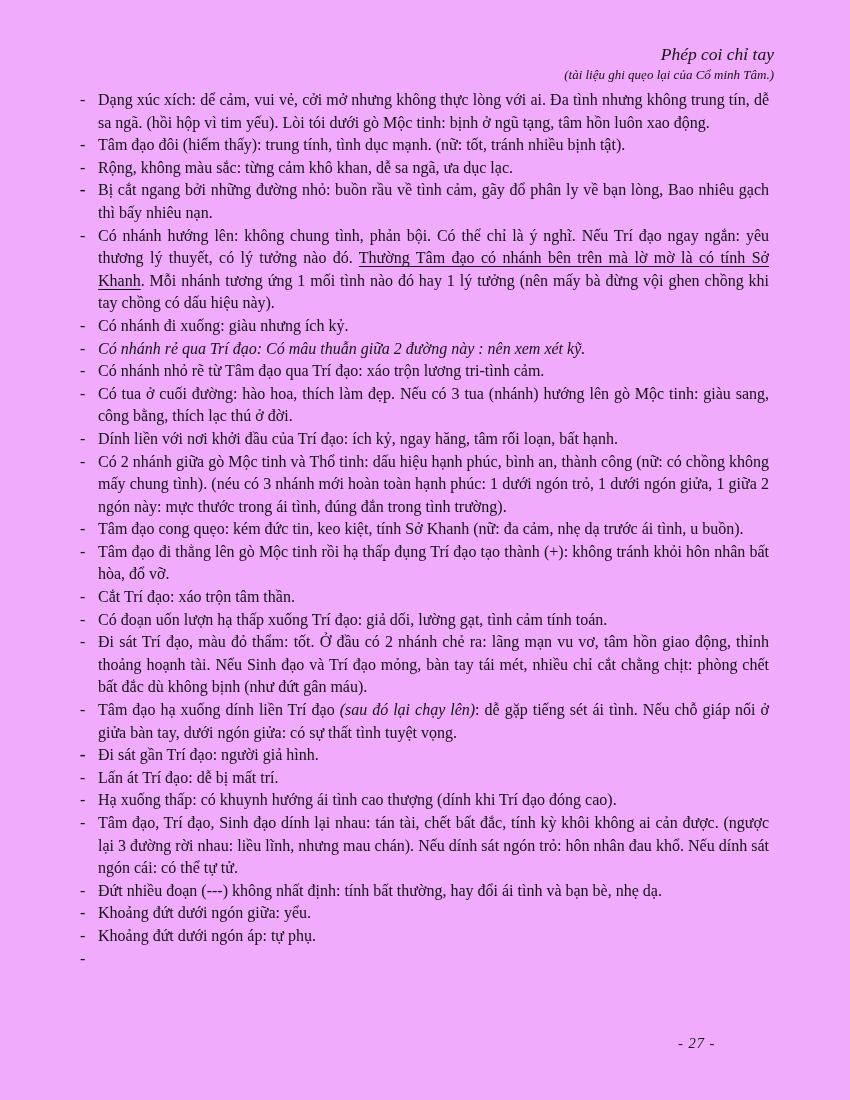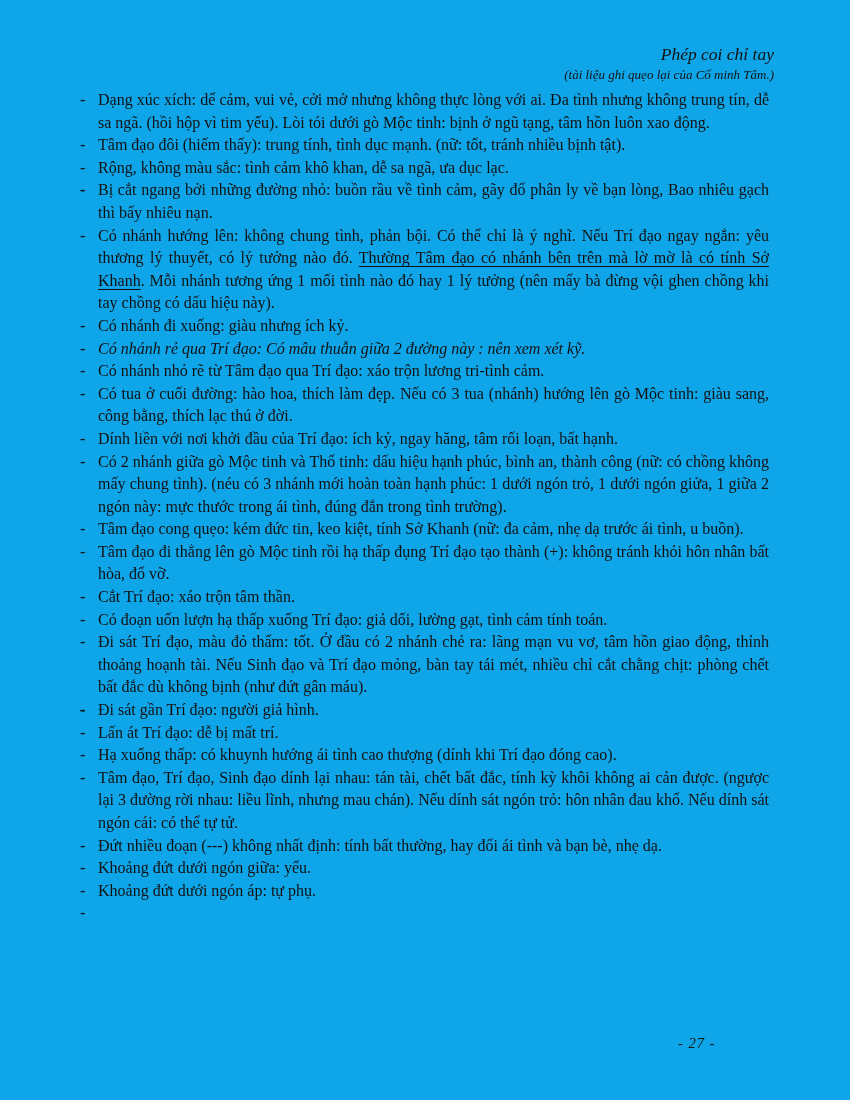--- a/index.html
+++ b/index.html
@@ -6,21 +6,21 @@
   body {
     width: 850px; height: 1100px;
     background: #ffffff;
     font-family: "Liberation Serif", serif;
     color: #121212;
   }
   .page {
     position: relative;
     width: 850px; height: 1100px;
     overflow: hidden;
-    background: #0ea5e9;
+    background: #f0abfc;
   }
   .page-header {
     position: absolute;
     top: 44px; right: 76px;
     text-align: right;
     font-style: italic;
     line-height: 1.25;
   }
   .doc-title { font-size: 17.5px; }
   .doc-subtitle { font-size: 13px; margin-top: 1px; }
@@ -57,36 +57,36 @@
 <div class="page">
   <div class="page-header">
     <div class="doc-title">Phép coi chỉ tay</div>
     <div class="doc-subtitle">(tài liệu ghi quẹo lại của Cổ minh Tâm.)</div>
   </div>
 
   <div class="doc-body">
     <div>
         <div class="item"><span class="bullet">-</span><span><span class="seg-normal">Dạng xúc xích: dể cảm, vui vẻ, cởi mở nhưng không thực lòng với ai. Đa tình nhưng không trung tín, dễ sa ngã. (hồi hộp vì tim yếu). Lòi tói dưới gò Mộc tinh: bịnh ở ngũ tạng, tâm hồn luôn xao động.</span></span></div>
         <div class="item"><span class="bullet">-</span><span><span class="seg-normal">Tâm đạo đôi (hiếm thấy): trung tính, tình dục mạnh. (nữ: tốt, tránh nhiều bịnh tật).</span></span></div>
-        <div class="item"><span class="bullet">-</span><span><span class="seg-normal">Rộng, không màu sắc: tình cảm khô khan, dễ sa ngã, ưa dục lạc.</span></span></div>
+        <div class="item"><span class="bullet">-</span><span><span class="seg-normal">Rộng, không màu sắc: từng cảm khô khan, dễ sa ngã, ưa dục lạc.</span></span></div>
         <div class="item"><span class="bullet">-</span></div>
         <div class="item"><span class="bullet">-</span><span><span class="seg-normal">Bị cắt ngang bởi những đường nhỏ: buồn rầu về tình cảm, gãy đổ phân ly về bạn lòng, Bao nhiêu gạch thì bấy nhiêu nạn.</span></span></div>
         <div class="item"><span class="bullet">-</span><span><span class="seg-normal">Có nhánh hướng lên: không chung tình, phản bội. Có thể chỉ là ý nghĩ. Nếu Trí đạo ngay ngắn: yêu thương lý thuyết, có lý tưởng nào đó. </span><span class="seg-underline">Thường Tâm đạo có nhánh bên trên mà lờ mờ là có tính Sở Khanh</span><span class="seg-normal">. Mỗi nhánh tương ứng 1 mối tình nào đó hay 1 lý tưởng (nên mấy bà đừng vội ghen chồng khi tay chồng có dấu hiệu này).</span></span></div>
         <div class="item"><span class="bullet">-</span><span><span class="seg-normal">Có nhánh đi xuống: giàu nhưng ích kỷ.</span></span></div>
         <div class="item"><span class="bullet">-</span><span><span class="seg-italic">Có nhánh rẻ qua Trí đạo: Có mâu thuẫn giữa 2 đường này : nên xem xét kỹ.</span></span></div>
         <div class="item"><span class="bullet">-</span><span><span class="seg-normal">Có nhánh nhỏ rẽ từ Tâm đạo qua Trí đạo: xáo trộn lương tri-tình cảm.</span></span></div>
         <div class="item"><span class="bullet">-</span><span><span class="seg-normal">Có tua ở cuối đường: hào hoa, thích làm đẹp. Nếu có 3 tua (nhánh) hướng lên gò Mộc tinh: giàu sang, công bằng, thích lạc thú ở đời.</span></span></div>
         <div class="item"><span class="bullet">-</span><span><span class="seg-normal">Dính liền với nơi khởi đầu của Trí đạo: ích kỷ, ngay hăng, tâm rối loạn, bất hạnh.</span></span></div>
         <div class="item"><span class="bullet">-</span><span><span class="seg-normal">Có 2 nhánh giữa gò Mộc tinh và Thổ tinh: dấu hiệu hạnh phúc, bình an, thành công (nữ: có chồng không mấy chung tình). (néu có 3 nhánh mới hoàn toàn hạnh phúc: 1 dưới ngón trỏ, 1 dưới ngón giửa, 1 giữa 2 ngón này: mực thước trong ái tình, đúng đắn trong tình trường).</span></span></div>
         <div class="item"><span class="bullet">-</span><span><span class="seg-normal">Tâm đạo cong quẹo: kém đức tin, keo kiệt, tính Sở Khanh (nữ: đa cảm, nhẹ dạ trước ái tình, u buồn).</span></span></div>
         <div class="item"><span class="bullet">-</span><span><span class="seg-normal">Tâm đạo đi thẳng lên gò Mộc tinh rồi hạ thấp đụng Trí đạo tạo thành (+): không tránh khỏi hôn nhân bất hòa, đổ vỡ.</span></span></div>
         <div class="item"><span class="bullet">-</span><span><span class="seg-normal">Cắt Trí đạo: xáo trộn tâm thần.</span></span></div>
         <div class="item"><span class="bullet">-</span><span><span class="seg-normal">Có đoạn uốn lượn hạ thấp xuống Trí đạo: giả dối, lường gạt, tình cảm tính toán.</span></span></div>
         <div class="item"><span class="bullet">-</span><span><span class="seg-normal">Đi sát Trí đạo, màu đỏ thẩm: tốt. Ở đầu có 2 nhánh chẻ ra: lãng mạn vu vơ, tâm hồn giao động, thỉnh thoảng hoạnh tài. Nếu Sinh đạo và Trí đạo mỏng, bàn tay tái mét, nhiều chỉ cắt chằng chịt: phòng chết bất đắc dù không bịnh (như đứt gân máu).</span></span></div>
-        <div class="item"><span class="bullet">-</span></div>
+        <div class="item"><span class="bullet">-</span><span><span class="seg-normal">Tâm đạo hạ xuống dính liền Trí đạo </span><span class="seg-italic">(sau đó lại chạy lên)</span><span class="seg-normal">: dễ gặp tiếng sét ái tình. Nếu chỗ giáp nối ở giửa bàn tay, dưới ngón giửa: có sự thất tình tuyệt vọng.</span></span></div>
         <div class="item"><span class="bullet">-</span></div>
         <div class="item"><span class="bullet">-</span><span><span class="seg-normal">Đi sát gần Trí đạo: người giả hình.</span></span></div>
         <div class="item"><span class="bullet">-</span><span><span class="seg-normal">Lấn át Trí đạo: dễ bị mất trí.</span></span></div>
         <div class="item"><span class="bullet">-</span><span><span class="seg-normal">Hạ xuống thấp: có khuynh hướng ái tình cao thượng (dính khi Trí đạo đóng cao).</span></span></div>
         <div class="item"><span class="bullet">-</span><span><span class="seg-normal">Tâm đạo, Trí đạo, Sinh đạo dính lại nhau: tán tài, chết bất đắc, tính kỳ khôi không ai cản được. (ngược lại 3 đường rời nhau: liều lĩnh, nhưng mau chán). Nếu dính sát ngón trỏ: hôn nhân đau khổ. Nếu dính sát ngón cái: có thể tự tử.</span></span></div>
         <div class="item"><span class="bullet">-</span><span><span class="seg-normal">Đứt nhiều đoạn (---) không nhất định: tính bất thường, hay đổi ái tình và bạn bè, nhẹ dạ.</span></span></div>
         <div class="item"><span class="bullet">-</span><span><span class="seg-normal">Khoảng đứt dưới ngón giữa: yểu.</span></span></div>
         <div class="item"><span class="bullet">-</span><span><span class="seg-normal">Khoảng đứt dưới ngón áp: tự phụ.</span></span></div>
         <div class="item"><span class="bullet">-</span></div>
       </div>

